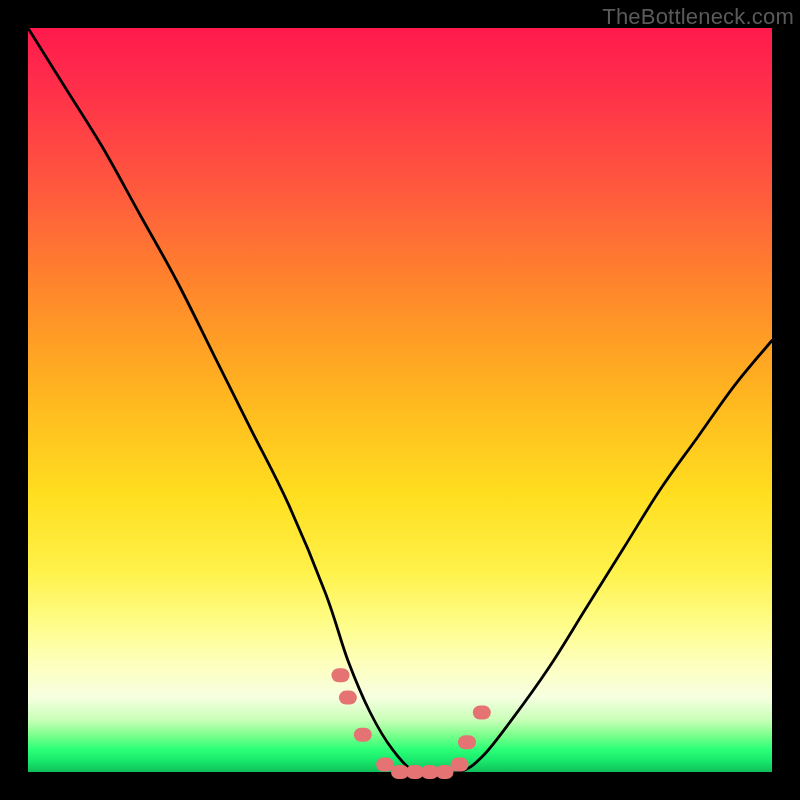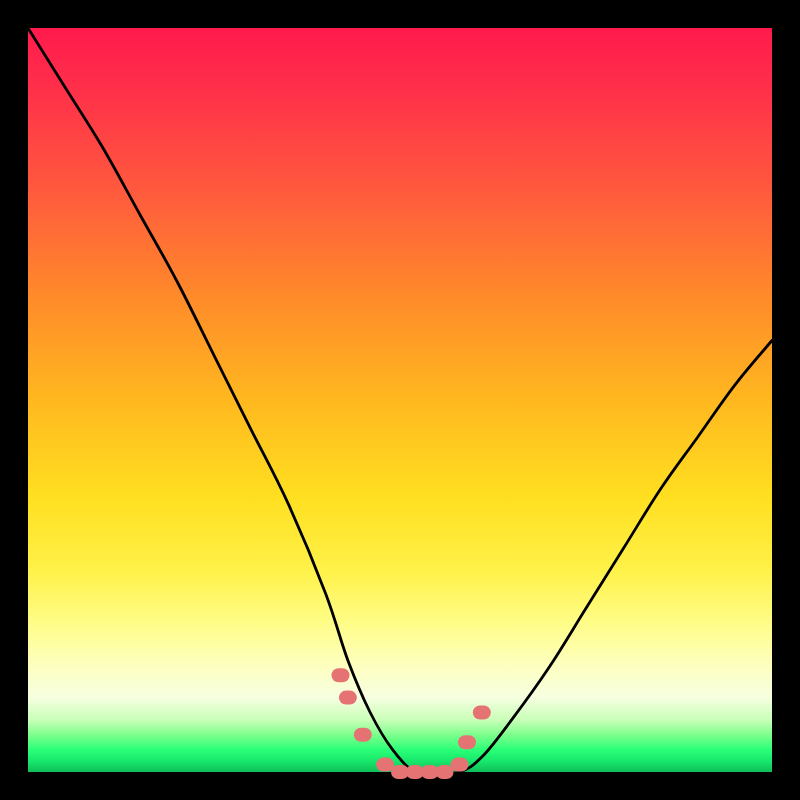--- a/index.html
+++ b/index.html
@@ -62,20 +62,21 @@
     width: 744px;
     height: 744px;
     overflow: visible;
   }
 </style>
 </head>
 <body>
 
 <div class="frame">
 
+  <div class="watermark">TheBottleneck.com</div>
 
   <div class="plot-area">
     <svg class="curve" viewBox="0 0 744 744">
       <g>
         <path id="curve-path" fill="none" stroke="#000" stroke-width="2.8" stroke-linecap="round" stroke-linejoin="round" d="M 0.0 0.0 C 6.7 10.7, 23.8 38.1, 37.2 59.5 C 50.6 80.9, 61.0 96.3, 74.4 119.0 C 87.8 141.8, 98.2 161.9, 111.6 186.0 C 125.0 210.1, 135.4 227.5, 148.8 253.0 C 162.2 278.4, 172.6 300.6, 186.0 327.4 C 199.4 354.1, 209.8 375.0, 223.2 401.8 C 236.6 428.5, 247.0 446.7, 260.4 476.2 C 273.8 505.6, 286.9 537.3, 297.6 565.4 C 308.3 593.6, 311.9 611.0, 319.9 632.4 C 328.0 653.8, 334.2 668.4, 342.2 684.5 C 350.3 700.6, 356.5 711.0, 364.6 721.7 C 372.6 732.4, 378.8 740.0, 386.9 744.0 C 394.9 748.0, 401.2 744.0, 409.2 744.0 C 417.2 744.0, 423.5 746.7, 431.5 744.0 C 439.6 741.3, 444.5 738.5, 453.8 729.1 C 463.2 719.7, 471.5 708.0, 483.6 691.9 C 495.7 675.8, 507.4 659.9, 520.8 639.8 C 534.2 619.8, 544.6 601.7, 558.0 580.3 C 571.4 558.9, 581.8 542.2, 595.2 520.8 C 608.6 499.4, 619.0 481.4, 632.4 461.3 C 645.8 441.2, 656.2 427.9, 669.6 409.2 C 683.0 390.5, 693.4 374.5, 706.8 357.1 C 720.2 339.7, 737.3 320.5, 744.0 312.5"></path>
       </g>
       <g id="markers-group">
           <rect x="303.5" y="640.3" width="18" height="14" rx="7" ry="7" fill="#e57373"></rect>
           <rect x="310.9" y="662.6" width="18" height="14" rx="7" ry="7" fill="#e57373"></rect>
           <rect x="325.8" y="699.8" width="18" height="14" rx="7" ry="7" fill="#e57373"></rect>

